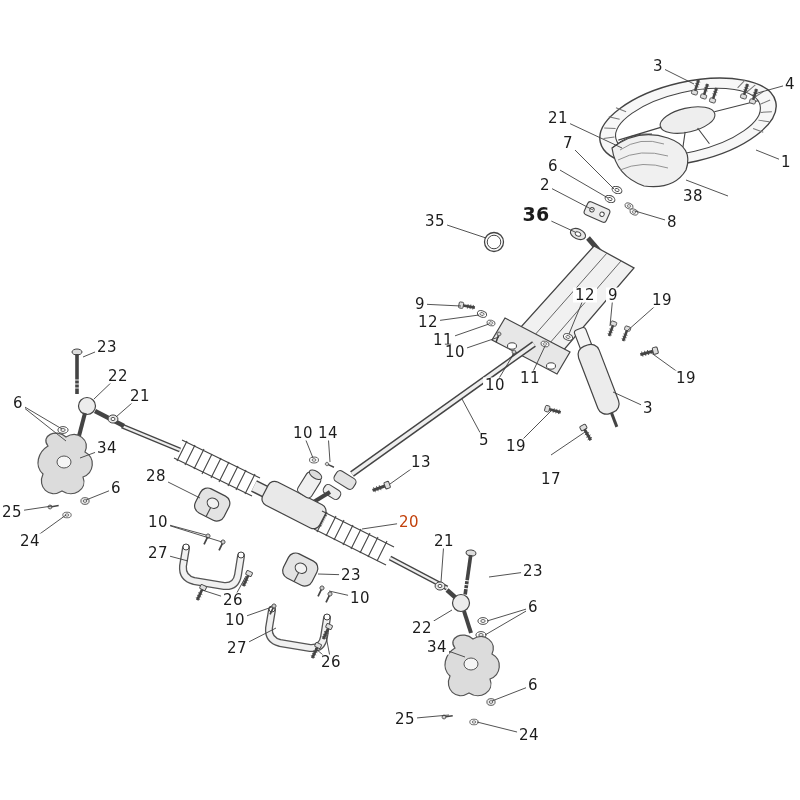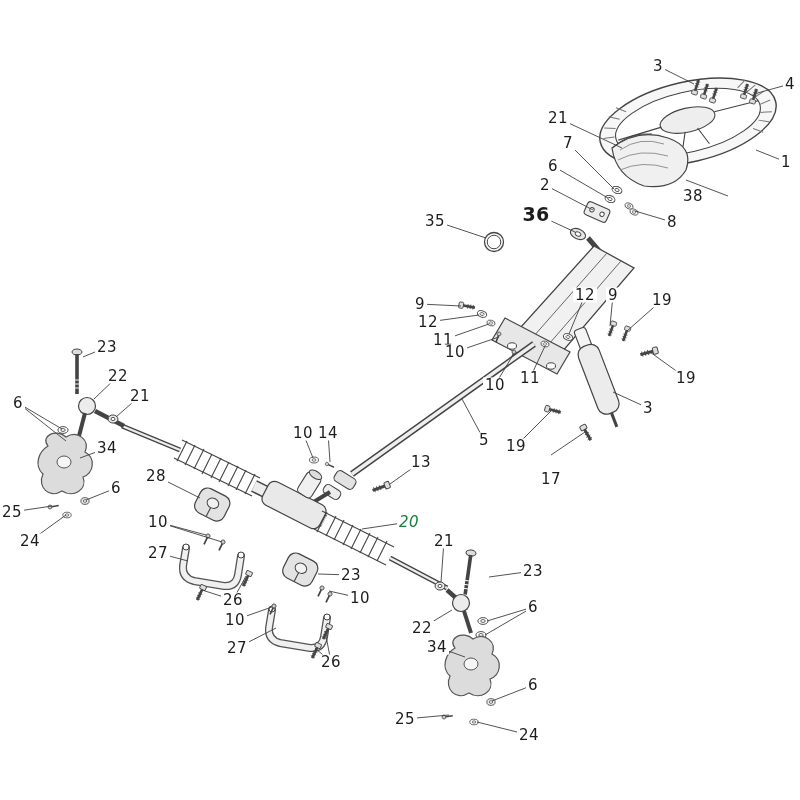--- a/index.html
+++ b/index.html
@@ -333,21 +333,21 @@
     <div class="callout" style="left: 303px; top: 433px; color: rgb(28, 28, 28);">10</div>
     <div class="callout" style="left: 328px; top: 433px; color: rgb(28, 28, 28);">14</div>
     <div class="callout" style="left: 421px; top: 462px; color: rgb(28, 28, 28);">13</div>
     <div class="callout" style="left: 156px; top: 476px; color: rgb(28, 28, 28);">28</div>
     <div class="callout" style="left: 116px; top: 488px; color: rgb(28, 28, 28);">6</div>
     <div class="callout" style="left: 12px; top: 512px; color: rgb(28, 28, 28);">25</div>
     <div class="callout" style="left: 30px; top: 541px; color: rgb(28, 28, 28);">24</div>
     <div class="callout" style="left: 158px; top: 522px; color: rgb(28, 28, 28);">10</div>
     <div class="callout" style="left: 158px; top: 553px; color: rgb(28, 28, 28);">27</div>
     <div class="callout" style="left: 233px; top: 600px; color: rgb(28, 28, 28);">26</div>
-    <div class="callout" style="left: 409px; top: 522px; color: #15803d; font-style: italic;">20</div>
+    <div class="callout" style="left: 409px; top: 522px; color: #c2410c;">20</div>
     <div class="callout" style="left: 351px; top: 575px; color: rgb(28, 28, 28);">23</div>
     <div class="callout" style="left: 360px; top: 598px; color: rgb(28, 28, 28);">10</div>
     <div class="callout" style="left: 444px; top: 541px; color: rgb(28, 28, 28);">21</div>
     <div class="callout" style="left: 533px; top: 571px; color: rgb(28, 28, 28);">23</div>
     <div class="callout" style="left: 235px; top: 620px; color: rgb(28, 28, 28);">10</div>
     <div class="callout" style="left: 237px; top: 648px; color: rgb(28, 28, 28);">27</div>
     <div class="callout" style="left: 331px; top: 662px; color: rgb(28, 28, 28);">26</div>
     <div class="callout" style="left: 533px; top: 607px; color: rgb(28, 28, 28);">6</div>
     <div class="callout" style="left: 422px; top: 628px; color: rgb(28, 28, 28);">22</div>
     <div class="callout" style="left: 437px; top: 647px; color: rgb(28, 28, 28);">34</div>

